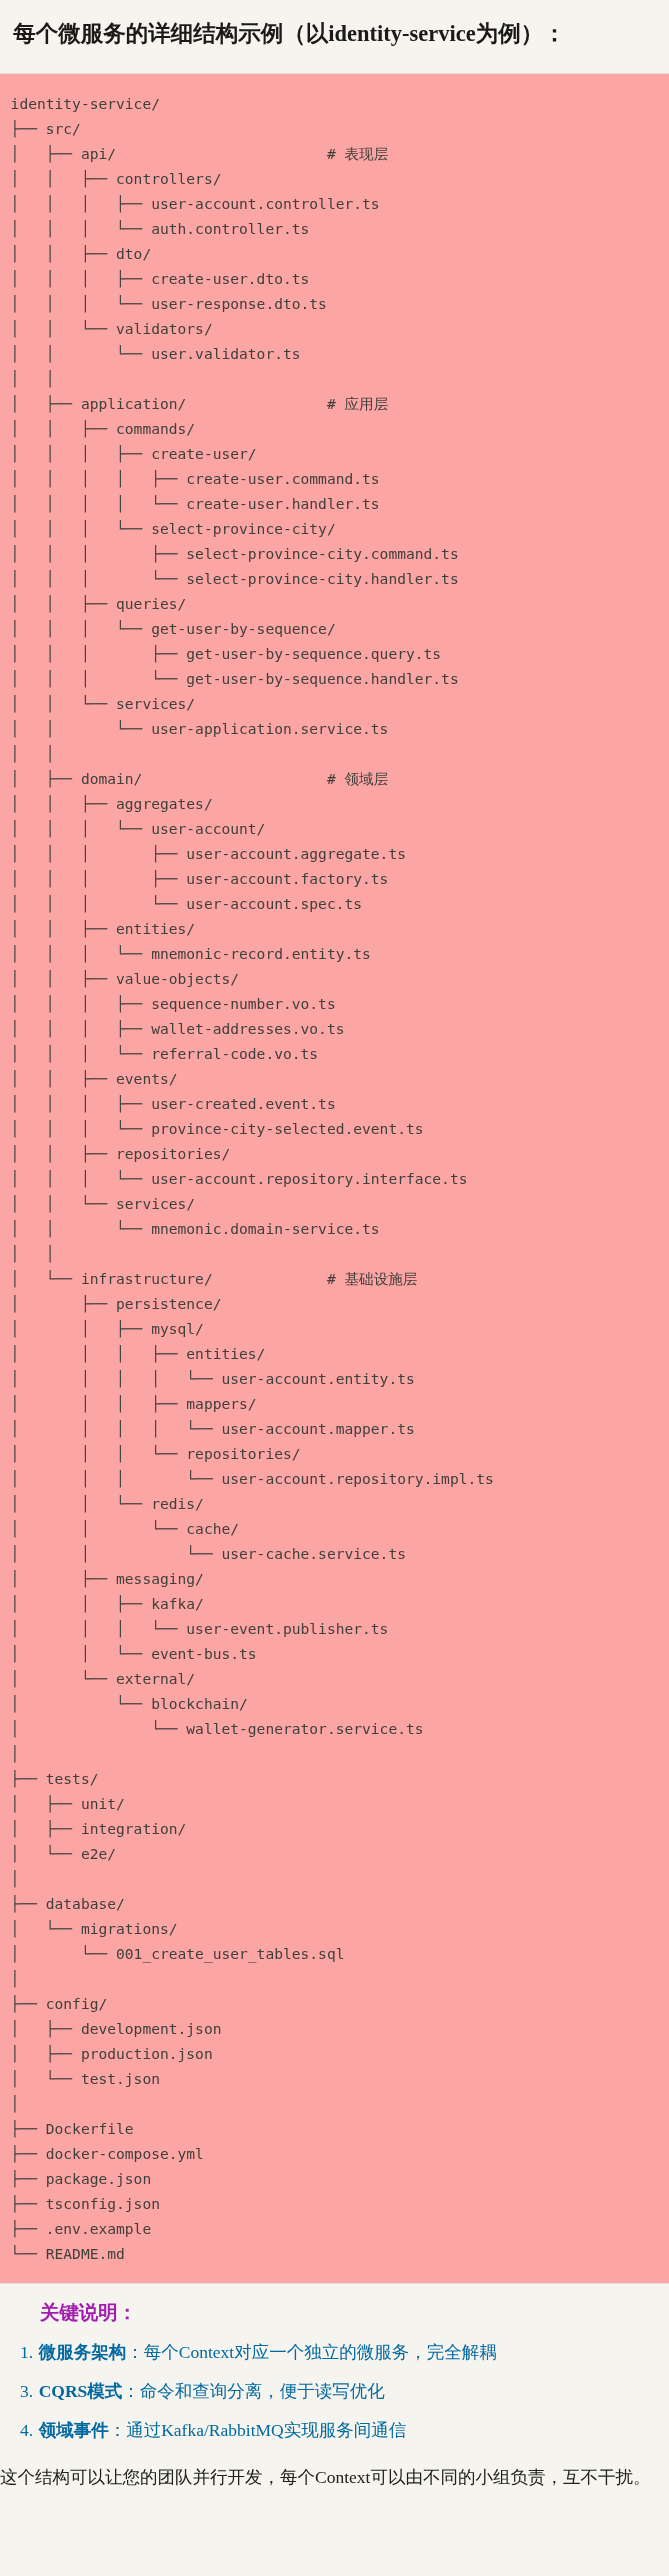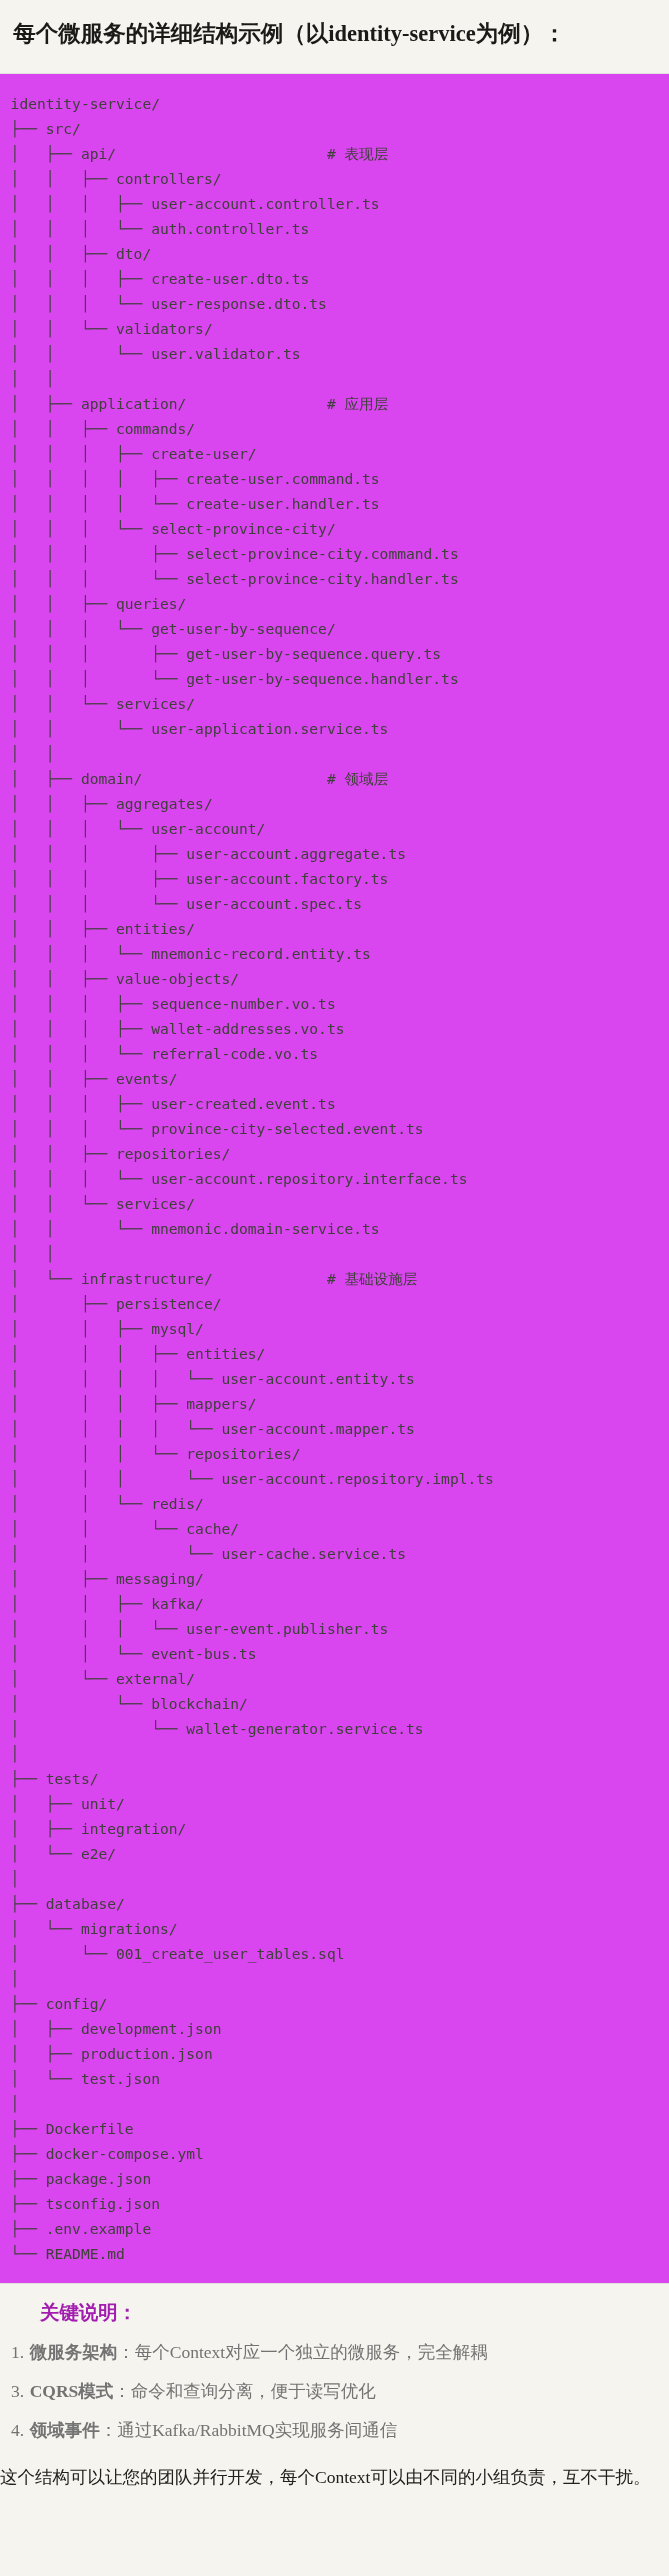--- a/index.html
+++ b/index.html
@@ -18,21 +18,21 @@
     font-size: 22.5px;
     line-height: 1.22;
     font-weight: 700;
     color: #1b1a18;
     letter-spacing: 0;
   }
   .title-spacer { height: 13.8px; }
 
   
   .code-block {
-    background: #d946ef;
+    background: #fca5a5;
     border-top: 0.6px solid #e2e0da;
     border-bottom: 0.6px solid #e2e0da;
     padding: 17px 6.3px 17.5px 10.6px;
   }
   .file-tree {
     margin: 0;
     font-family: "DejaVu Sans Mono", "Liberation Mono", monospace;
     font-size: 14.6px;
     line-height: 25px;
     color: #40403b;
@@ -47,24 +47,24 @@
   .notes-heading {
     margin: 0 0 17.5px 0;
     font-size: 19.4px;
     font-weight: 700;
     color: #a21caf;
     line-height: 1.25;
     padding-left: 40px;
   }
   .note-item {
     margin: 0 0 18px 0;
-    padding-left: 11px;
+    padding-left: 20px;
     font-size: 17.5px;
     line-height: 1.2;
-    color: #737373;
+    color: #0369a1;
   }
   .note-number { margin-right: 5.6px; }
   .note-label { font-weight: 700; }
   .closing {
     margin: 26px 0 0 0;
     font-size: 17.5px;
     line-height: 1.25;
     color: #21201d;
   }
 </style>

